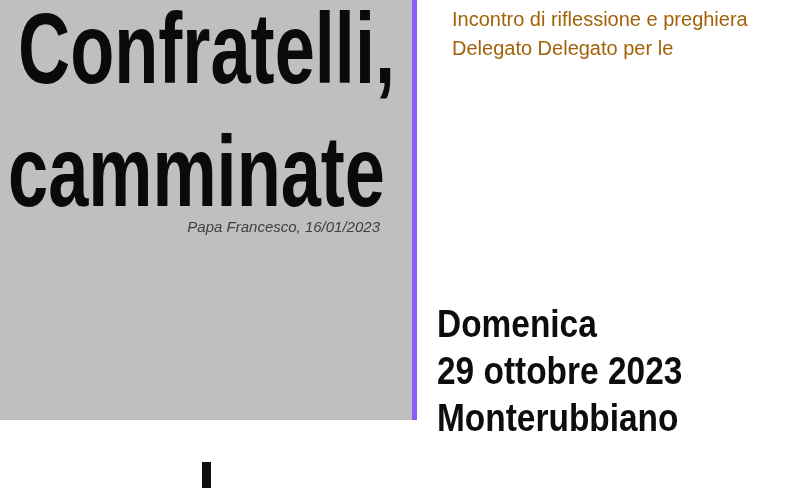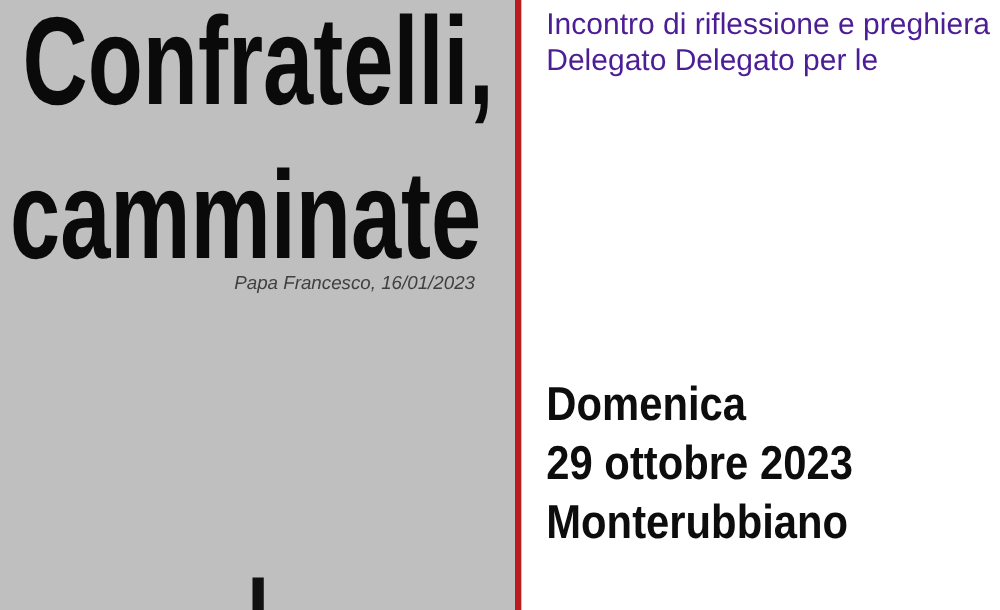--- a/index.html
+++ b/index.html
@@ -8,23 +8,23 @@
     position: relative;
     width: 800px;
     height: 488px;
     background: #ffffff;
     font-family: "Liberation Sans", sans-serif;
   }
   .left-panel {
     position: absolute;
     left: 0; top: 0;
     width: 412px;
-    height: 488px;
+    height: 420px;
     background: #bfbfbf;
-    border-right: 5px solid #b91c1c;
+    border-right: 5px solid #8b5cf6;
     box-sizing: content-box;
   }
   .title-svg {
     position: absolute;
     left: 0; top: 0;
     width: 412px;
     height: 240px;
     display: block;
   }
   .title-svg text {
@@ -46,25 +46,25 @@
   }
   .cross-top {
     position: absolute;
     left: 202px;
     top: 462px;
     width: 9px;
     height: 26px;
   }
   .info-block {
     position: absolute;
-    left: 437px;
+    left: 452px;
     top: 5px;
-    font-size: 24px;
+    font-size: 20px;
     line-height: 29px;
-    color: #4c1d95;
+    color: #a16207;
     white-space: nowrap;
   }
   .event-block {
     position: absolute;
     left: 437px;
     top: 301px;
     font-size: 38px;
     font-weight: bold;
     line-height: 47px;
     color: #0d0d0d;

